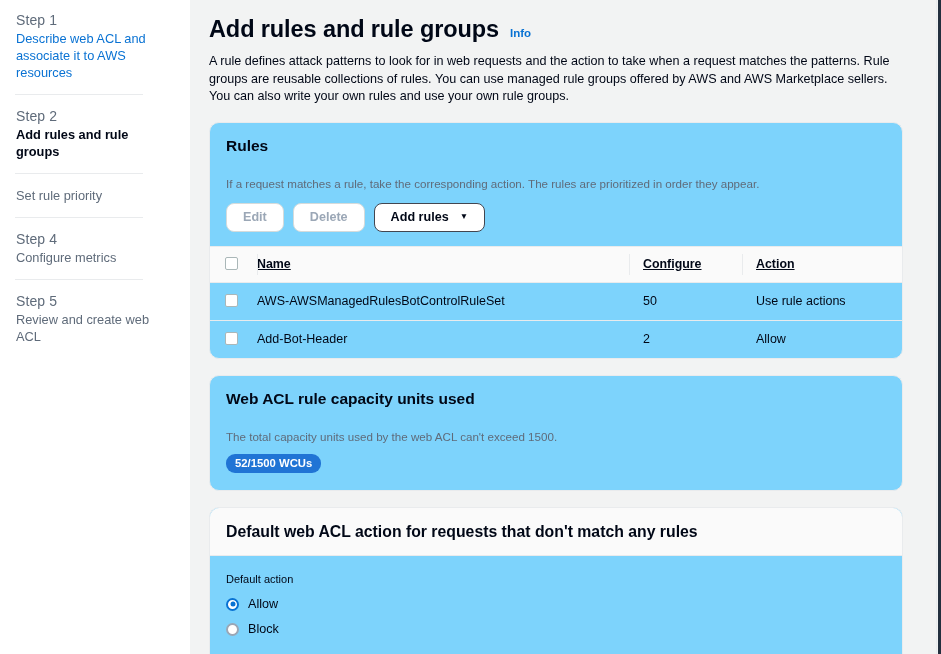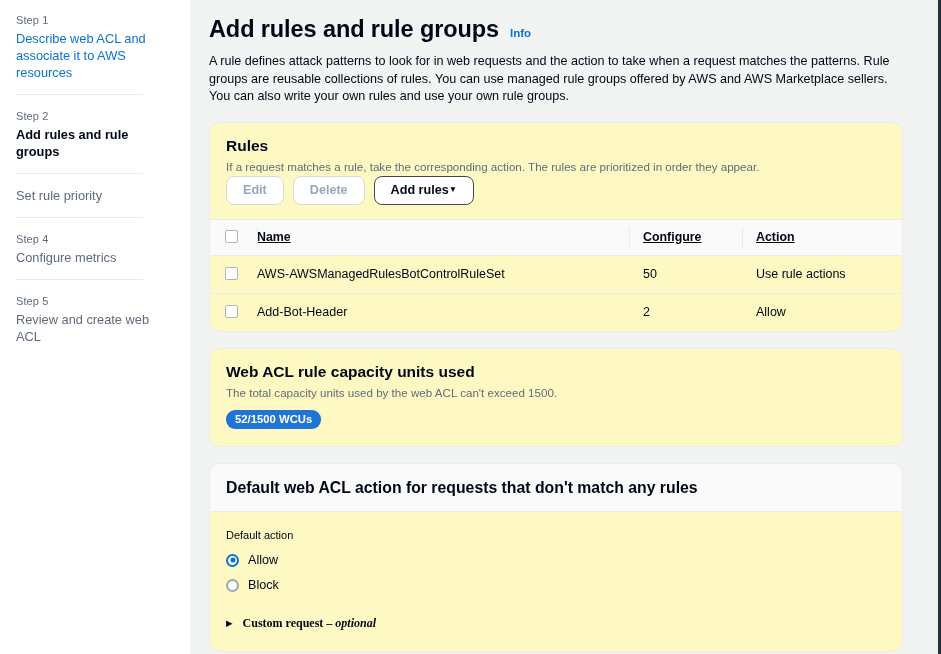--- a/index.html
+++ b/index.html
@@ -13,21 +13,21 @@
   .page { position: relative; width: 941px; height: 654px; display: flex; }
 
   
   .sidebar {
     width: 190px; flex: 0 0 190px;
     background: #ffffff;
     padding: 12px 0 0 0;
   }
   .step { padding: 0 16px; }
   .step-num {
-    font-size: 11px; color: #5f6b7a; line-height: 17px;
+    font-size: 14px; color: #5f6b7a; line-height: 17px;
     margin-bottom: 1px; letter-spacing: .1px;
   }
   .step-title { font-size: 12.8px; line-height: 17px; }
   .step-title.link { color: #0972d3; cursor: pointer; }
   .step-title.current { color: #000716; font-weight: bold; }
   .step-title.future { color: #5f6b7a; }
   .step-divider {
     height: 1px; background: #e9ebed;
     margin: 13px 16px 13px 15px; width: 128px;
   }
@@ -44,47 +44,47 @@
     color: #000716; letter-spacing: -0.1px;
   }
   .info-link { font-size: 11.5px; color: #0972d3; font-weight: bold; cursor: pointer; }
   .page-desc {
     font-size: 12.6px; line-height: 17.5px; color: #000716;
     margin-top: 9px; max-width: 700px;
   }
 
   
   .card {
-    background: #fef9c3;
+    background: #7dd3fc;
     border: 1px solid #e9ebed;
     border-radius: 10px;
     margin-top: 16px;
     overflow: hidden;
   }
   .card-pad { padding: 13px 16px 14px 16px; }
   .card-head-strip {
     background: #fafafa; border-bottom: 1px solid #e9ebed;
     padding: 14px 16px 13px 16px;
   }
   .card-title { font-size: 15.5px; font-weight: bold; color: #000716; line-height: 20px; }
   .card-title.lg { font-size: 15.8px; }
-  .card-sub { font-size: 11.6px; color: #5f6b7a; line-height: 16px; margin-top: 3px; }
-
-  
-  .btn-row { display: flex; gap: 9px; margin-top: 1px; }
+  .card-sub { font-size: 11.6px; color: #5f6b7a; line-height: 16px; margin-top: 20px; }
+
+  
+  .btn-row { display: flex; gap: 9px; margin-top: 11px; }
   .btn {
     font-family: "Liberation Sans", sans-serif;
     font-size: 12.6px; font-weight: bold;
     border-radius: 8px; background: #ffffff;
     padding: 4px 16px 5px 16px; line-height: 18px;
     cursor: pointer; white-space: nowrap;
   }
   .btn.disabled { border: 1px solid #d5dbdb; color: #9ba7b6; cursor: default; }
   .btn.normal  { border: 1px solid #424650; color: #000716; }
-  .btn.dropdown { display: inline-flex; align-items: center; }
+  .btn.dropdown { display: inline-flex; align-items: center; gap: 11px; }
   .caret { font-size: 8.5px; color: #000716; line-height: 1; }
   .caret-right { font-size: 8.5px; color: #000716; line-height: 1; }
 
   
   table { width: 100%; border-collapse: collapse; table-layout: fixed; }
   thead th {
     background: #fafafa;
     font-size: 12.4px; font-weight: bold; color: #000716;
     text-align: left; padding: 10px 0 11px 0;
     border-bottom: 1px solid #e9ebed; border-top: 1px solid #e9ebed;

